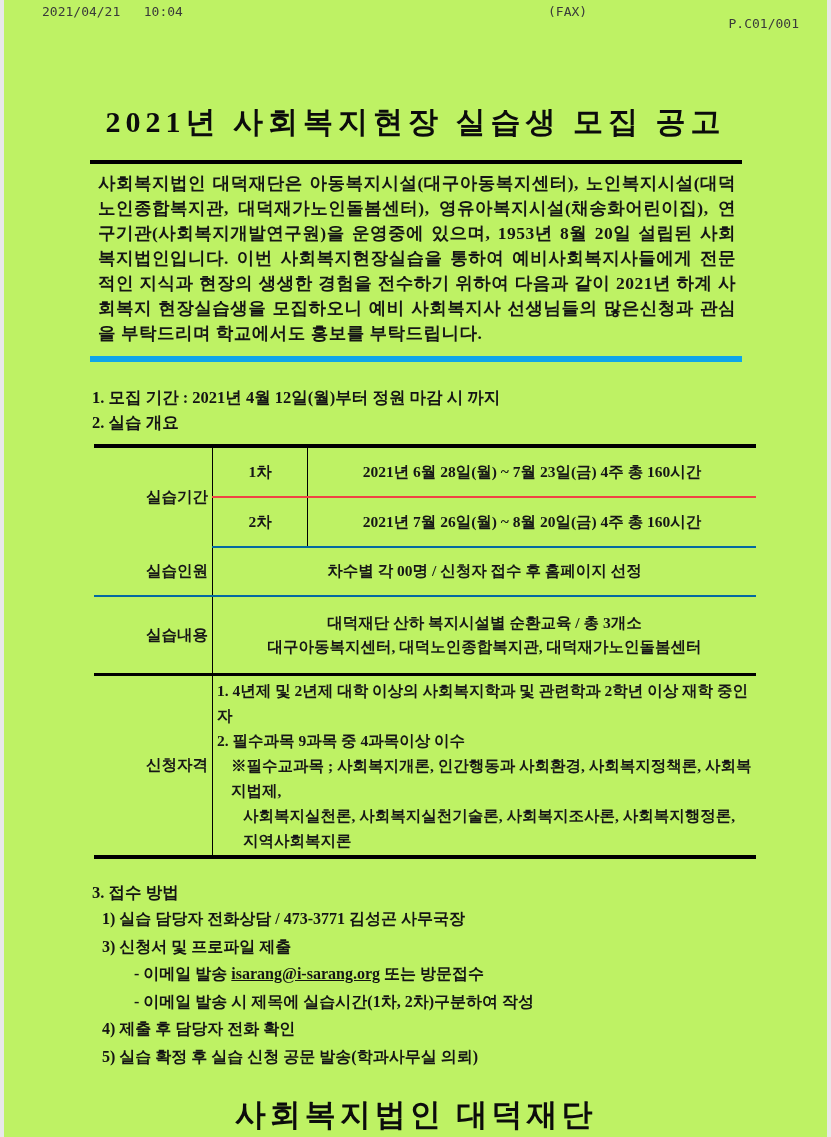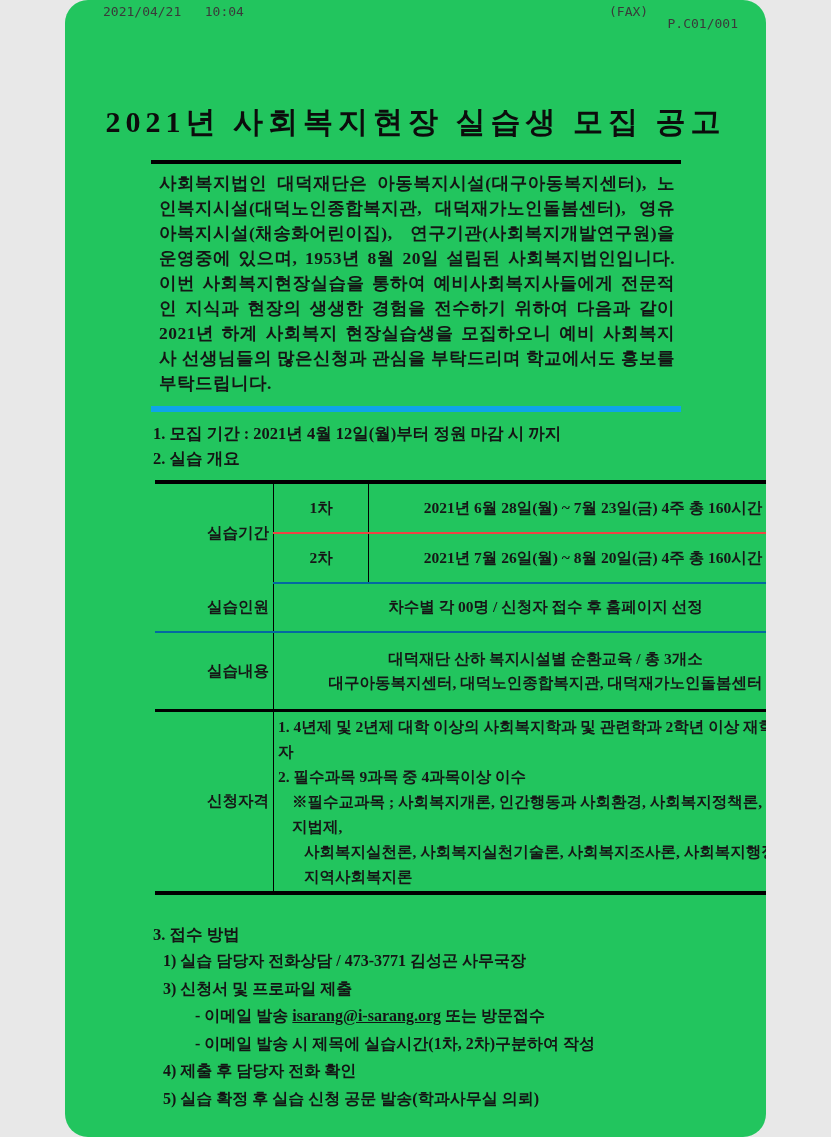--- a/index.html
+++ b/index.html
@@ -2,26 +2,25 @@
 <html><head>
 <meta charset="utf-8">
 <style>
   html,body{margin:0;padding:0;}
   body{
     background:#e8e8e8;
     font-family:"Liberation Serif","DejaVu Serif",serif;
   }
   .page{
     position:relative;
-    width:701px;height:1137px;
+    width:823px;height:1137px;
     margin:0 auto;
-    background:#22c55e;
+    background:#bef264;
     color:#121212;
     overflow:hidden;
-    border-radius:23px;
   }
   
   .fax-header{
     position:absolute;top:4px;left:0;right:0;height:20px;
     font-family:"DejaVu Sans Mono","Liberation Mono",monospace;
     font-size:13px;color:#3a3a3a;white-space:pre;
   }
   .fax-datetime{position:absolute;left:38px;top:0;}
   .fax-label{position:absolute;left:544px;top:0;}
   .fax-page{position:absolute;right:28px;top:12px;}
@@ -53,21 +52,21 @@
   }
 
   
   .section-line{
     margin:0 0 0 88px;
     font-size:16.5px;
     font-weight:bold;
     line-height:25px;
     color:#141414;
   }
-  .mt-recruit{margin-top:9px;}
+  .mt-recruit{margin-top:23px;}
 
   
   table.overview{
     margin:9px 0 0 90px;
     width:662px;
     border-collapse:collapse;
     border-top:4px solid #000;
     border-bottom:4px solid #000;
     font-size:15.5px;
     font-weight:bold;
@@ -84,21 +83,21 @@
   .h-people{height:43px;}
   .h-content{height:72px;}
   .h-qualify{height:106px;}
   .cell-two-line div{line-height:24px;}
   .cell-left{text-align:left;padding-left:10px;}
   .cell-left div{line-height:25px;}
   .indent-1{padding-left:14px;}
   .indent-2{padding-left:26px;}
 
   
-  .apply{margin:28px 0 0 88px;font-weight:bold;color:#141414;}
+  .apply{margin:22px 0 0 88px;font-weight:bold;color:#141414;}
   .apply-heading{font-size:16.5px;line-height:24px;}
   .apply-step{font-size:16px;line-height:27.5px;padding-left:10px;}
   .apply-substep{font-size:16px;line-height:27.5px;padding-left:42px;}
   .email-underline{text-decoration:underline;font-family:"Liberation Serif",serif;}
 
   
   .footer{margin-top:25px;text-align:center;color:#0c0c0c;}
   .footer-org{font-size:31px;font-weight:bold;letter-spacing:4px;line-height:40px;}
 </style>
 </head>

